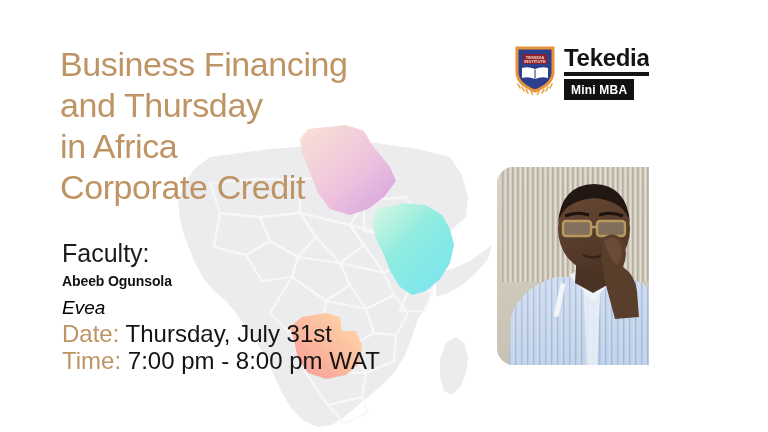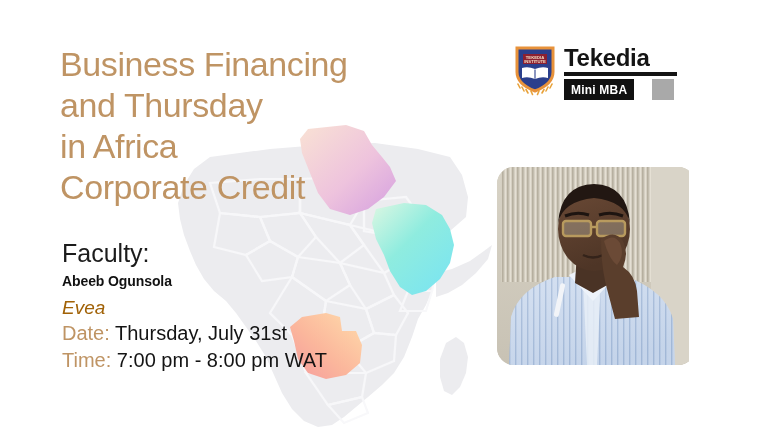--- a/index.html
+++ b/index.html
@@ -16,21 +16,20 @@
   }
 
   #poster {
     position: absolute;
     left: 0;
     top: 0;
     width: 649px;
     height: 432px;
     background: #ffffff;
     overflow: hidden;
-    padding-left: 40px;
   }
 
   
   .map-layer {
     position: absolute;
     left: 150px;
     top: 105px;
     width: 430px;
     height: 340px;
     pointer-events: none;
@@ -73,33 +72,33 @@
   .faculty-name {
     font-size: 14px;
     line-height: 28px;
     color: #111111;
     font-weight: 700;
     letter-spacing: -0.1px;
   }
   .faculty-org {
     font-size: 19px;
     line-height: 26px;
-    color: #a16207;
+    color: #000000;
     font-style: italic;
     font-weight: 400;
   }
 
   .meta-block {
     position: absolute;
     left: 62px;
     top: 320px;
     width: 380px;
   }
   .meta-row {
-    font-size: 20px;
+    font-size: 24px;
     line-height: 27px;
     color: #111111;
     white-space: nowrap;
   }
   .meta-key {
     color: #bf9464;
     font-weight: 400;
   }
   .meta-val {
     color: #141414;

